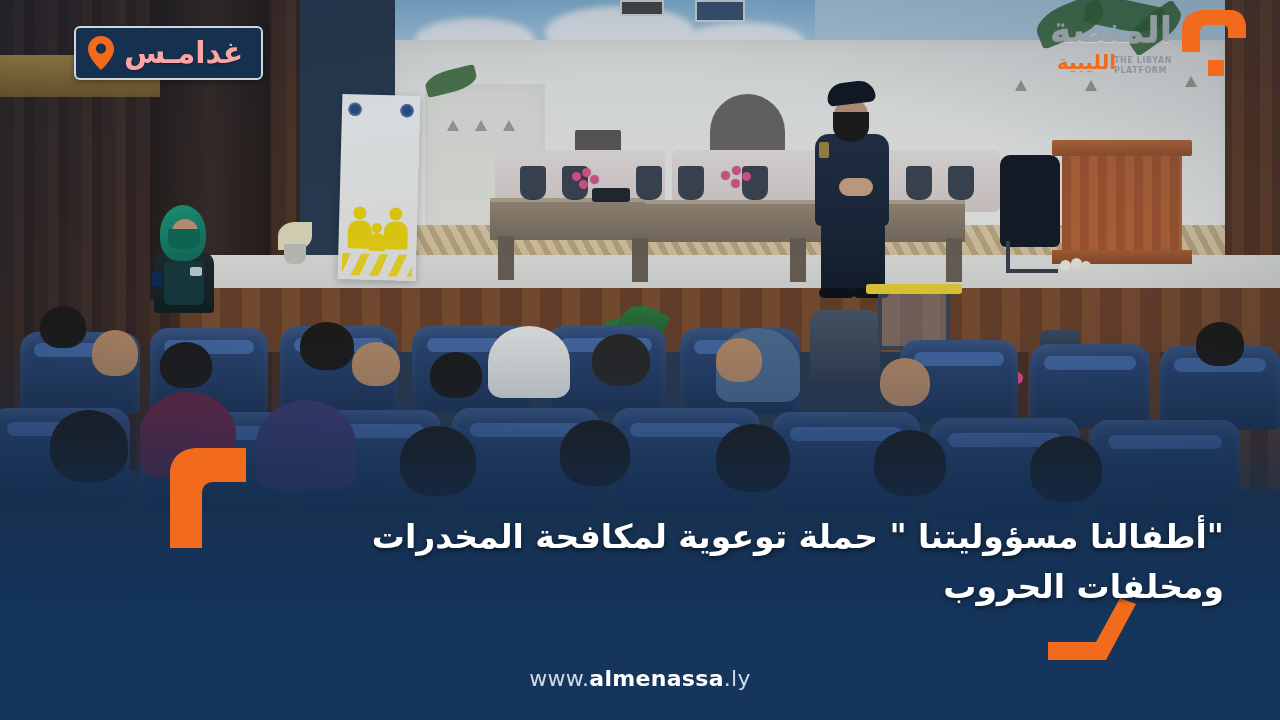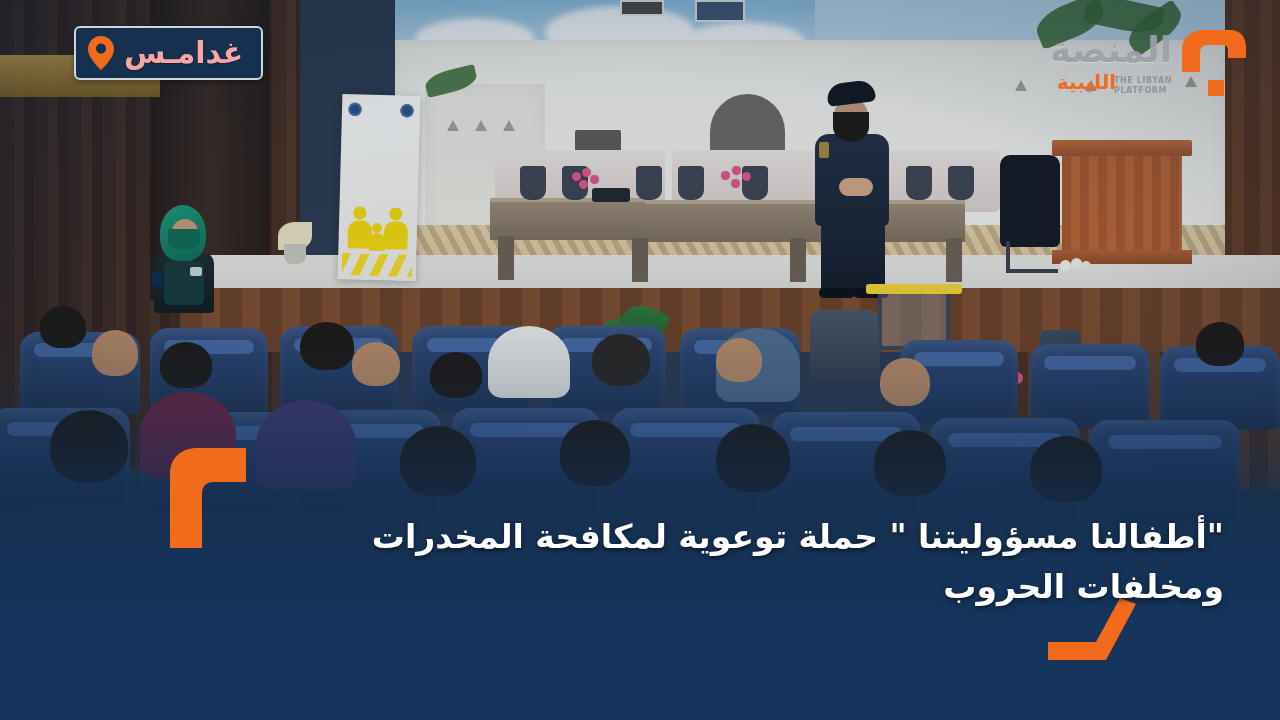--- a/index.html
+++ b/index.html
@@ -314,21 +314,21 @@
   }
   .pin{ position:relative; width:26px;height:34px; flex:none; }
   .loc-text{
     color:#fca5a5; font-size:30px; font-weight:700;
     letter-spacing:.5px; line-height:1; direction:rtl;
     text-shadow:0 1px 2px rgba(0,0,0,.4);
   }
 
   
   .brand{
-    position:absolute; right:28px; top:28px;
+    position:absolute; right:28px; top:8px;
     display:flex; align-items:flex-start; gap:6px;
   }
   .brand-words{ position:relative; width:150px; height:76px; }
   .brand-ar{
     position:absolute; right:0; top:4px;
     font-size:36px; font-weight:700; color:#9aa1a8;
     direction:rtl; opacity:.92; line-height:1;
     text-shadow:0 1px 1px rgba(255,255,255,.35);
   }
   .brand-ar2{
@@ -590,14 +590,17 @@
   </span>
 
   <span class="lmark">
     <svg viewBox="0 0 88 62" width="88" height="62" aria-hidden="true">
       <path d="M72 0 L88 6 L58 62 L0 62 L0 44 L48 44 Z" fill="#F26A1B"></path>
     </svg>
   </span>
 
   <h1 class="headline">"أطفالنا مسؤوليتنا " حملة توعوية لمكافحة المخدرات ومخلفات الحروب</h1>
 
+  <div class="site">
+    <span>www.</span><b>almenassa</b><span>.ly</span>
+  </div>
 
 </div>
 
 </body></html>

